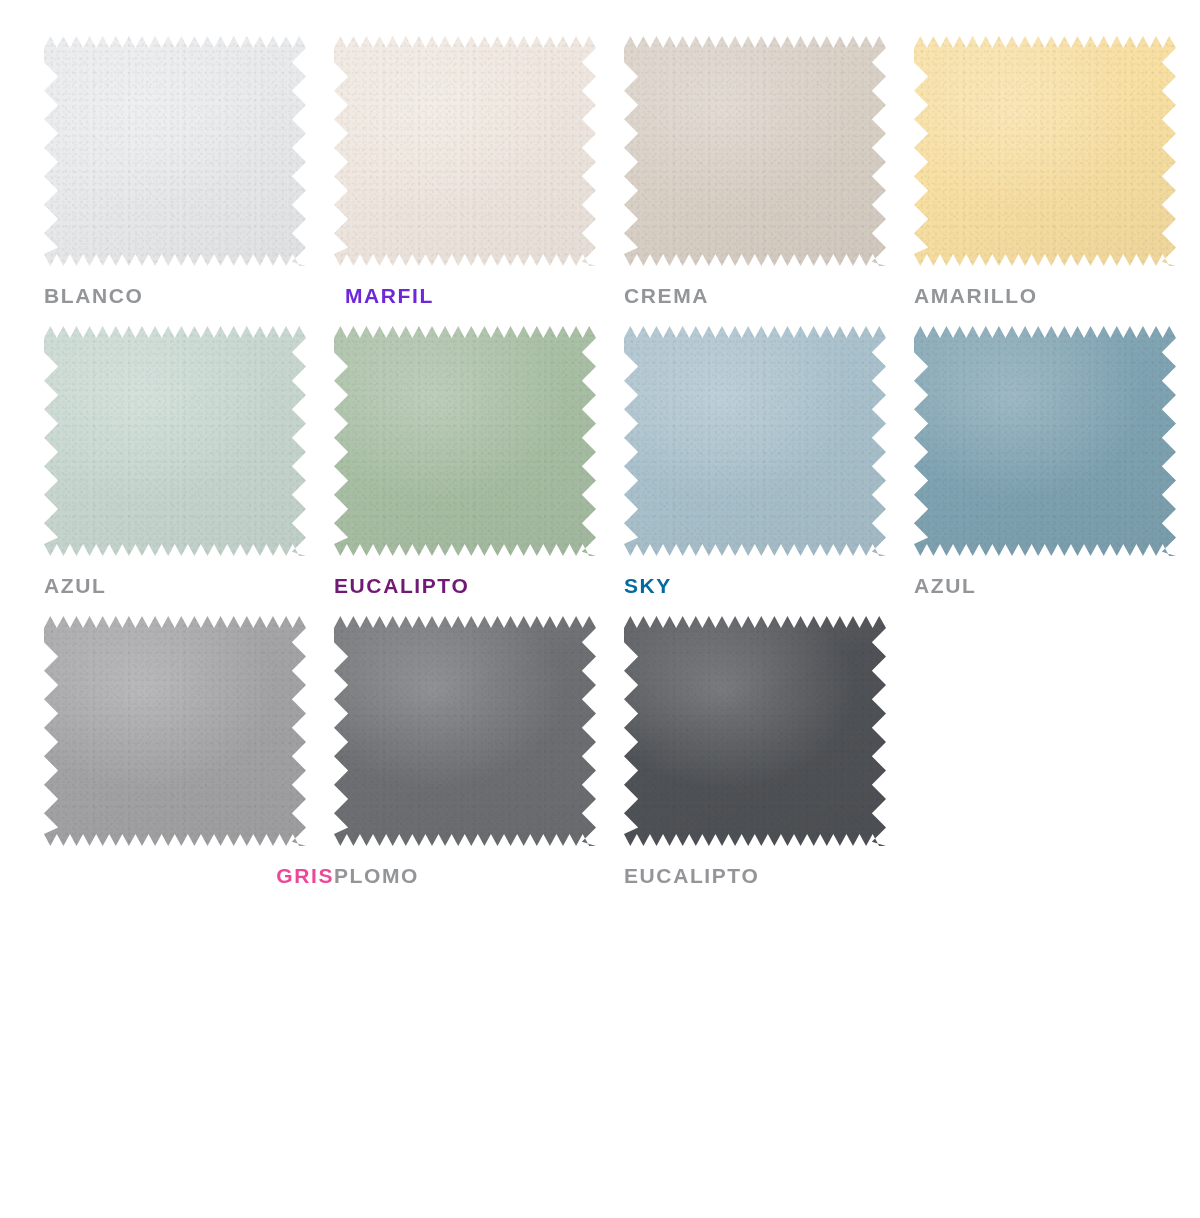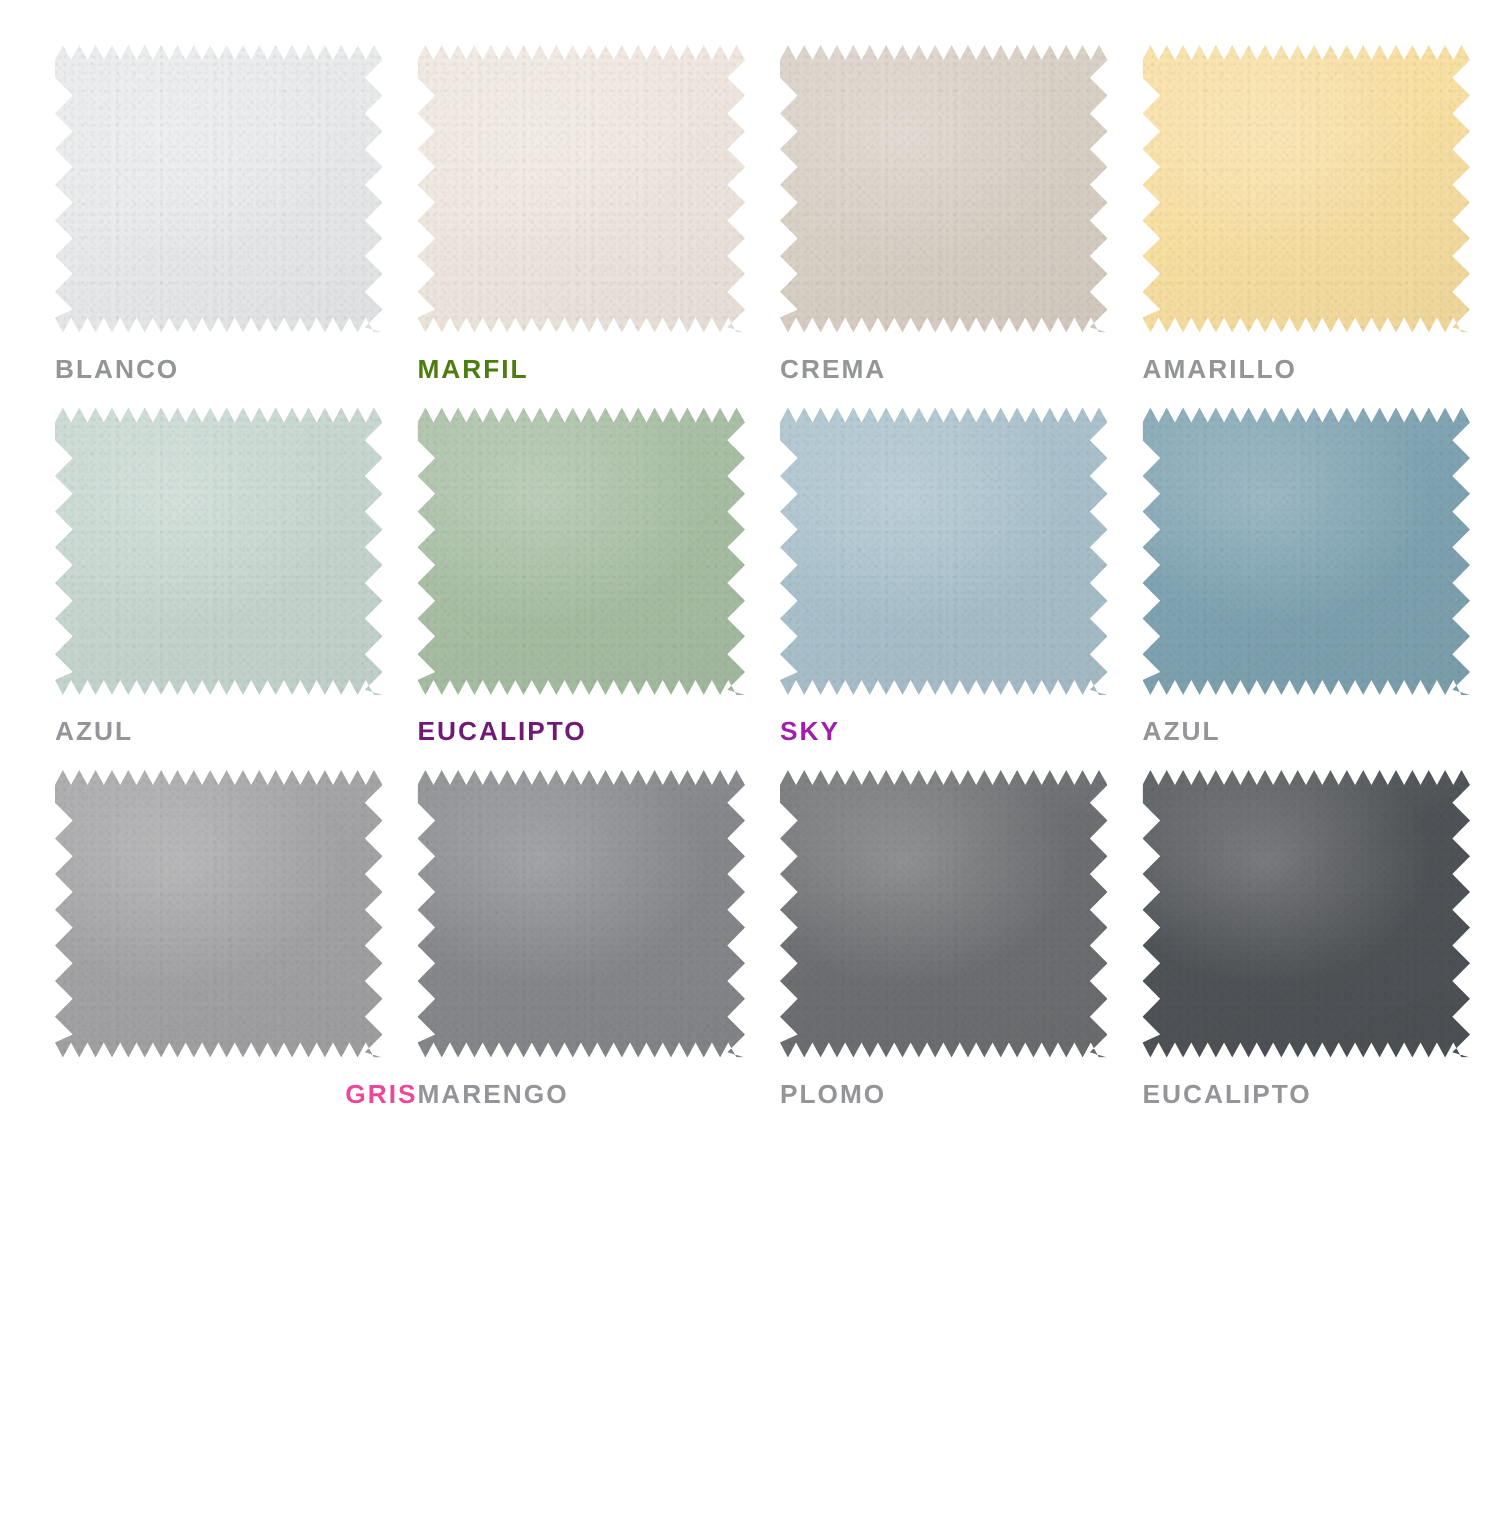--- a/index.html
+++ b/index.html
@@ -159,21 +159,21 @@
         </div>
         <div class="swatch-label" style="color: rgb(147, 149, 152);">BLANCO</div>
       </div>
       <div class="swatch-cell">
         <div class="swatch-chip">
           <div class="chip-body" style="background-color: rgb(239, 231, 223);">
             <div class="chip-sheen"></div>
             <div class="chip-texture"></div>
           </div>
         </div>
-        <div class="swatch-label" style="color: #4d7c0f;">MARFIL</div>
+        <div class="swatch-label" style="color: #6d28d9; margin-left: 11px;">MARFIL</div>
       </div>
       <div class="swatch-cell">
         <div class="swatch-chip">
           <div class="chip-body" style="background-color: rgb(217, 208, 198);">
             <div class="chip-sheen"></div>
             <div class="chip-texture"></div>
           </div>
         </div>
         <div class="swatch-label" style="color: rgb(147, 149, 152);">CREMA</div>
       </div>
@@ -204,48 +204,39 @@
         </div>
         <div class="swatch-label" style="color: #701a75;">EUCALIPTO</div>
       </div>
       <div class="swatch-cell">
         <div class="swatch-chip">
           <div class="chip-body" style="background-color: rgb(169, 193, 204);">
             <div class="chip-sheen"></div>
             <div class="chip-texture"></div>
           </div>
         </div>
-        <div class="swatch-label" style="color: #a21caf;">SKY</div>
+        <div class="swatch-label" style="color: #0369a1;">SKY</div>
       </div>
       <div class="swatch-cell">
         <div class="swatch-chip">
           <div class="chip-body" style="background-color: rgb(127, 163, 178);">
             <div class="chip-sheen"></div>
             <div class="chip-texture"></div>
           </div>
         </div>
         <div class="swatch-label" style="color: rgb(147, 149, 152);">AZUL</div>
       </div>
       <div class="swatch-cell">
         <div class="swatch-chip">
           <div class="chip-body" style="background-color: rgb(163, 163, 165);">
             <div class="chip-sheen"></div>
             <div class="chip-texture"></div>
           </div>
         </div>
         <div class="swatch-label" style="color: #ec4899; text-align: right;">GRIS</div>
-      </div>
-      <div class="swatch-cell">
-        <div class="swatch-chip">
-          <div class="chip-body" style="background-color: rgb(134, 136, 140);">
-            <div class="chip-sheen"></div>
-            <div class="chip-texture"></div>
-          </div>
-        </div>
-        <div class="swatch-label" style="color: rgb(147, 149, 152);">MARENGO</div>
       </div>
       <div class="swatch-cell">
         <div class="swatch-chip">
           <div class="chip-body" style="background-color: rgb(110, 111, 114);">
             <div class="chip-sheen"></div>
             <div class="chip-texture"></div>
           </div>
         </div>
         <div class="swatch-label" style="color: rgb(147, 149, 152);">PLOMO</div>
       </div>

